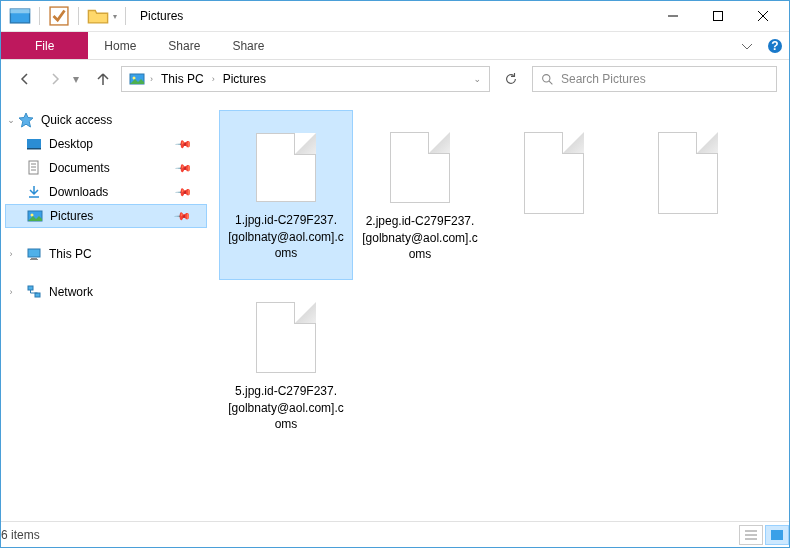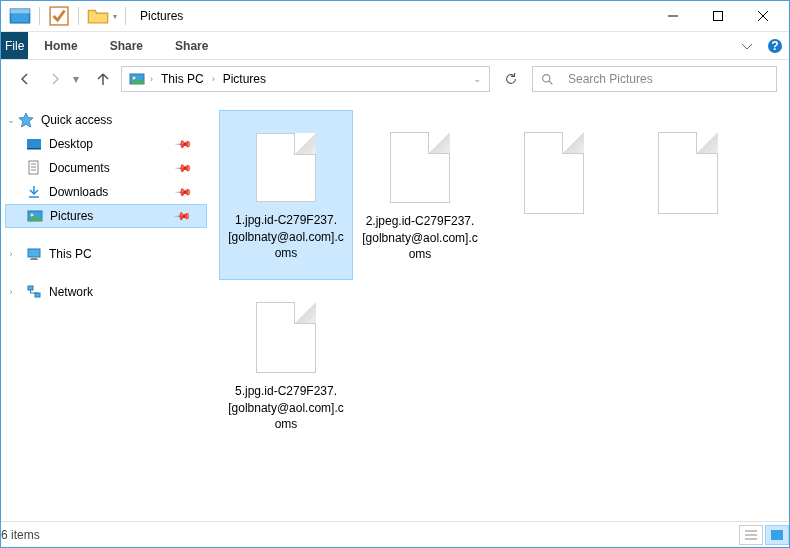--- a/index.html
+++ b/index.html
@@ -7,36 +7,36 @@
 
 .titlebar { height: 31px; background: #fff; display: flex; align-items: center; padding: 0 4px; border-bottom: 1px solid #e5e5e5; }
 .titlebar .qat { display: flex; align-items: center; gap: 4px; padding-left: 4px; }
 .titlebar .qat-icon { width: 22px; height: 22px; display: flex; align-items: center; justify-content: center; }
 .titlebar .sep { width: 1px; height: 18px; background: #d0d0d0; margin: 0 4px; }
 .titlebar .title { margin-left: 10px; color: #000; }
 .titlebar .winbtns { margin-left: auto; display: flex; }
 .titlebar .winbtn { width: 45px; height: 29px; display: flex; align-items: center; justify-content: center; color: #000; }
 
 .ribbon { height: 28px; background: #fff; display: flex; align-items: stretch; border-bottom: 1px solid #e1e1e1; }
-.ribbon .filetab { background: #0c4a6e; color: #fff; padding: 0 4px; display: flex; align-items: center; }
-.ribbon .tab { padding: 0 16px; display: flex; align-items: center; color: #444; font-weight: bold; }
+.ribbon .filetab { background: #be185d; color: #fff; padding: 0 34px; display: flex; align-items: center; }
+.ribbon .tab { padding: 0 16px; display: flex; align-items: center; color: #444; }
 .ribbon .spacer { flex: 1; }
 .ribbon .expand { width: 28px; display: flex; align-items: center; justify-content: center; color: #666; }
 .ribbon .help { width: 28px; display: flex; align-items: center; justify-content: center; color: #1979ca; font-weight: bold; }
 
 .navbar { height: 38px; display: flex; align-items: center; padding: 0 12px; gap: 6px; }
 .navbar .navbtn { width: 24px; height: 24px; display: flex; align-items: center; justify-content: center; color: #888; }
 .navbar .navbtn.enabled { color: #555; }
 .navbar .chev { width: 12px; color: #888; }
 .navbar .up { color: #555; }
 .navbar .breadcrumb { flex: 1; height: 26px; border: 1px solid #ccc; display: flex; align-items: center; padding: 0 6px; gap: 4px; }
 .navbar .breadcrumb .crumb { display: flex; align-items: center; gap: 4px; padding: 0 4px; }
 .navbar .breadcrumb .bchev { color: #888; font-size: 9px; }
 .navbar .refresh { width: 30px; height: 26px; display: flex; align-items: center; justify-content: center; color: #555; border-left: none; }
-.navbar .searchbox { width: 245px; height: 26px; border: 1px solid #ccc; display: flex; align-items: center; padding: 12px 8px; color: #888; gap: 14px; }
+.navbar .searchbox { width: 245px; height: 26px; border: 1px solid #ccc; display: flex; align-items: center; padding: 12px 8px; color: #888; gap: 7px; }
 
 .body { display: flex; height: calc(100% - 31px - 28px - 38px - 26px); }
 
 .sidebar { width: 210px; padding: 10px 4px; overflow: auto; }
 .sidebar .item { display: flex; align-items: center; height: 24px; padding-left: 20px; gap: 6px; position: relative; }
 .sidebar .item.top { padding-left: 12px; font-weight: 400; }
 .sidebar .item .exp { position: absolute; left: 0; color: #888; font-size: 9px; width: 12px; text-align: center; }
 .sidebar .item .pin { margin-left: auto; margin-right: 16px; color: #777; transform: rotate(45deg); font-size: 11px; }
 .sidebar .item.selected { background: #cce8ff; border: 1px solid #99d1ff; }
 .sidebar .spacer14 { height: 14px; }

